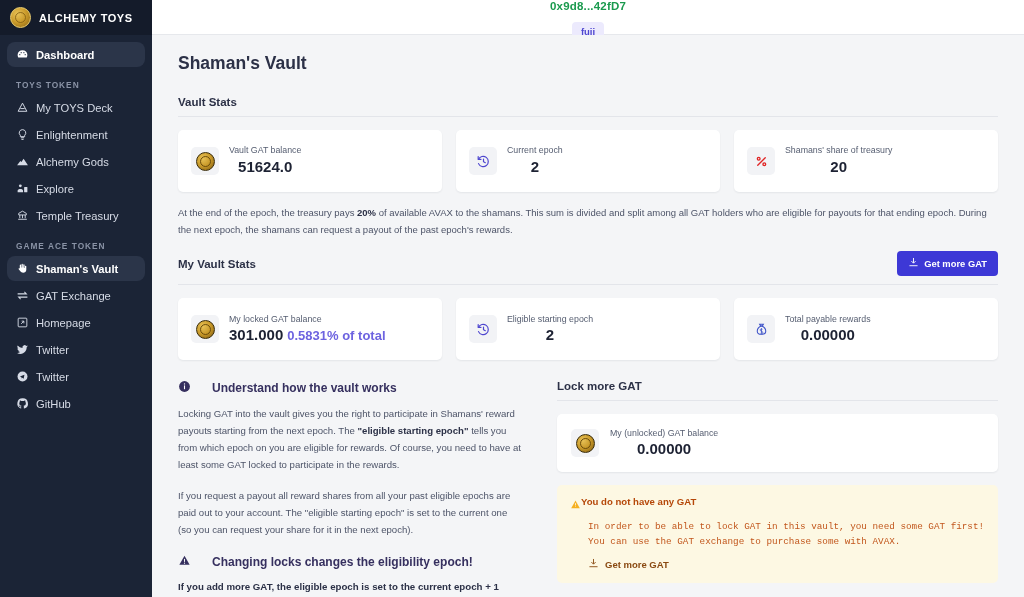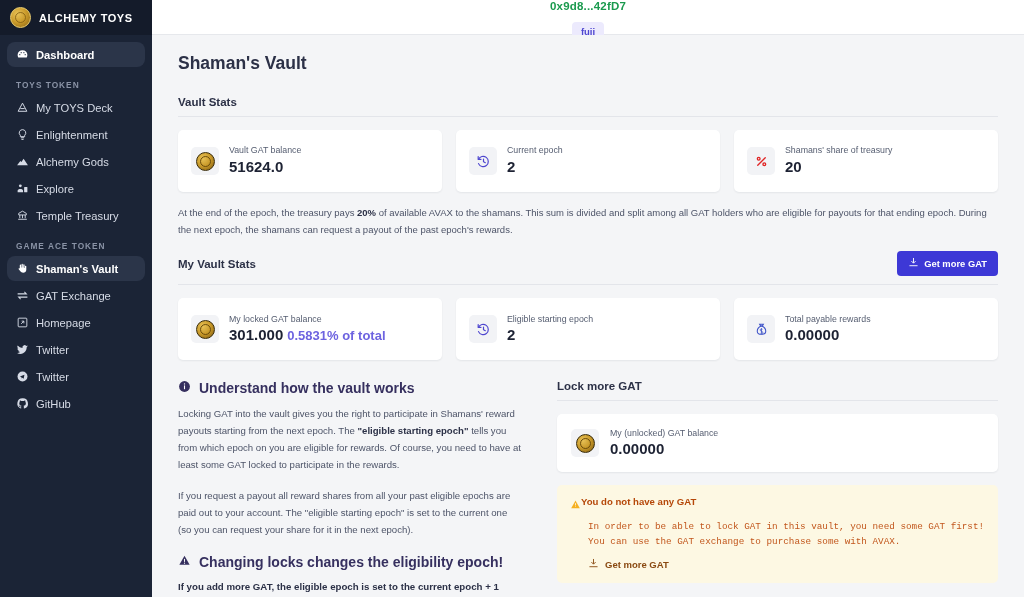--- a/index.html
+++ b/index.html
@@ -84,21 +84,21 @@
   .coin-sm {
     width: 19px; height: 19px; border-radius: 50%;
     background: radial-gradient(circle at 35% 32%, #e8c257 0%, #c99a2a 48%, #7e590f 100%);
     border: 1.5px solid #3a2c08; position: relative;
   }
   .coin-sm::after{
     content:""; position:absolute; left:3px; top:3px; right:3px; bottom:3px;
     border-radius:50%; border:1px solid #6b4c0c;
   }
   .card-label { font-size: 8.8px; color: #555d70; line-height: 1.3; }
-  .card-value { font-size: 15px; color: #1d2233; font-weight: 600; line-height: 1.25; margin-top: 1px; }
+  .card-value { font-size: 15px; color: #1d2233; font-weight: 600; line-height: 1.25; margin-top: 1px; text-align: center; }
   .card-sub { font-size: 13px; color: #6d63e0; font-weight: 600; margin-left: 4px; }
 
   .para {
     font-size: 9.5px; color: #4d5468; line-height: 1.75; margin: 13px 0 0 0;
   }
   .para b { color: #2c3147; font-weight: bold; }
 
   .btn {
     display: inline-flex; align-items: center; gap: 5px;
     font-size: 9.4px; font-weight: 600; color: #fff;
@@ -109,22 +109,22 @@
   .btn-primary { background: #3d38d6; }
   .btn-danger { background: #e8202a; }
   .btn-row { display: flex; gap: 8px; }
 
   
   .lower { display: flex; gap: 34px; margin-top: 20px; }
   .lower-left { width: 345px; }
   .lower-right { flex: 1; }
 
   .h-alert {
-    display: flex; align-items: center; gap: 8px;
-    font-size: 14px; color: #36305f; font-weight: 600; margin-bottom: 9px;
+    display: flex; align-items: center; gap: 21px;
+    font-size: 12px; color: #36305f; font-weight: 600; margin-bottom: 9px;
   }
   .h-alert svg { width: 13px; height: 13px; flex: none; }
   .body-text { font-size: 9.6px; color: #4d5468; line-height: 1.78; margin-bottom: 13px; }
   .body-text b { color: #2c3147; font-weight: bold; }
   .bold-line { font-size: 9.7px; color: #2c3147; font-weight: bold; line-height: 1.7; }
 
   .wcard {
     background: #ffffff; border-radius: 5px; height: 58px;
     box-shadow: 0 1px 2px rgba(20,25,40,.07);
     display: flex; align-items: center; padding: 0 14px; gap: 11px;

